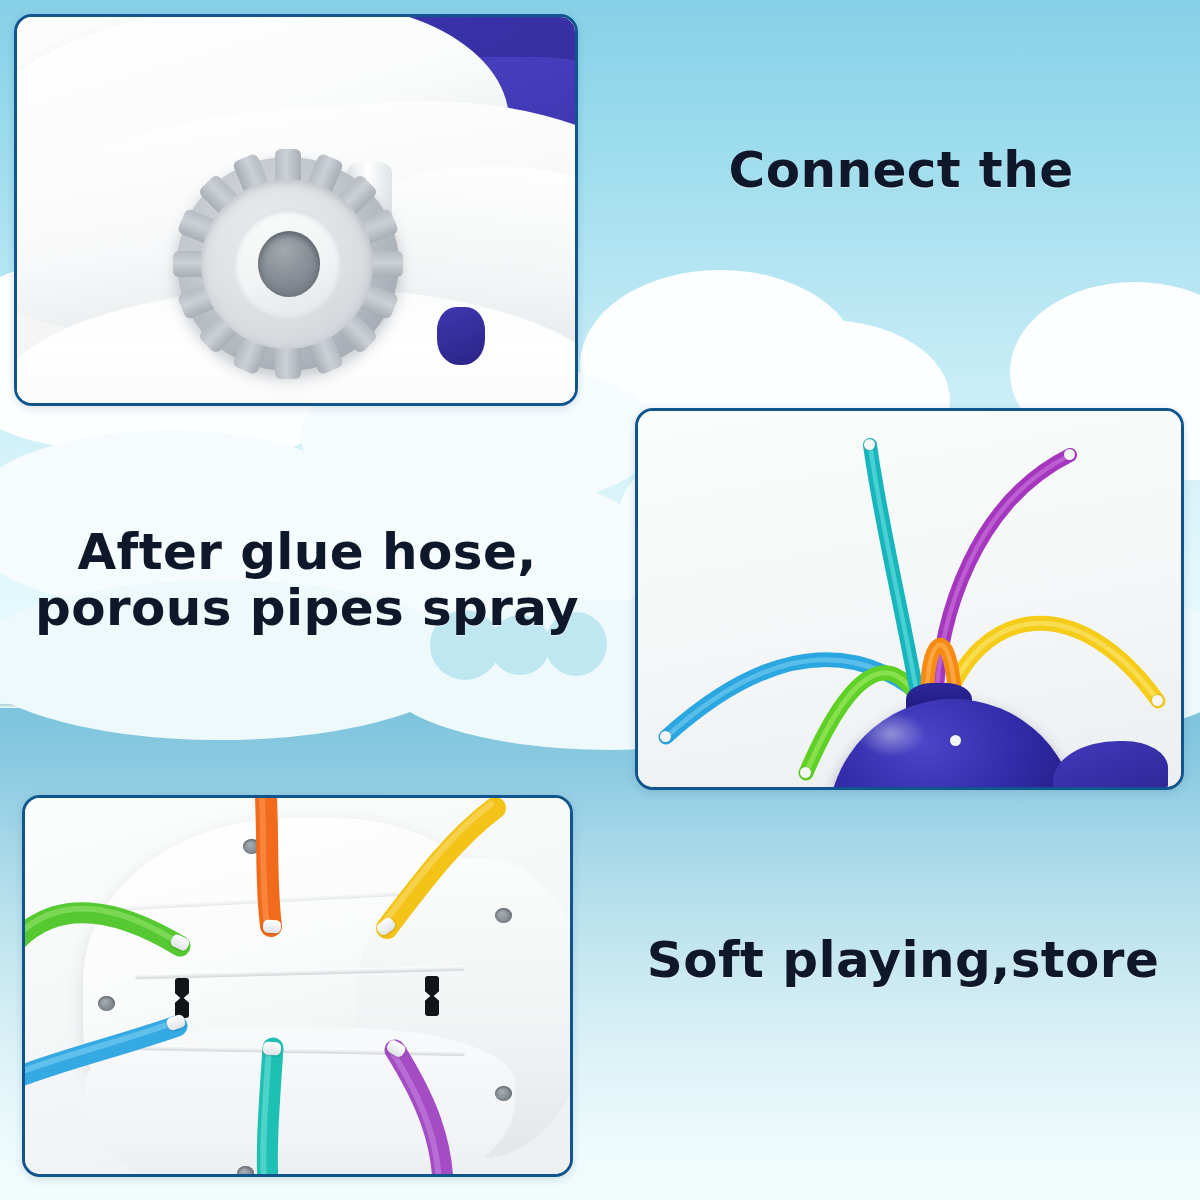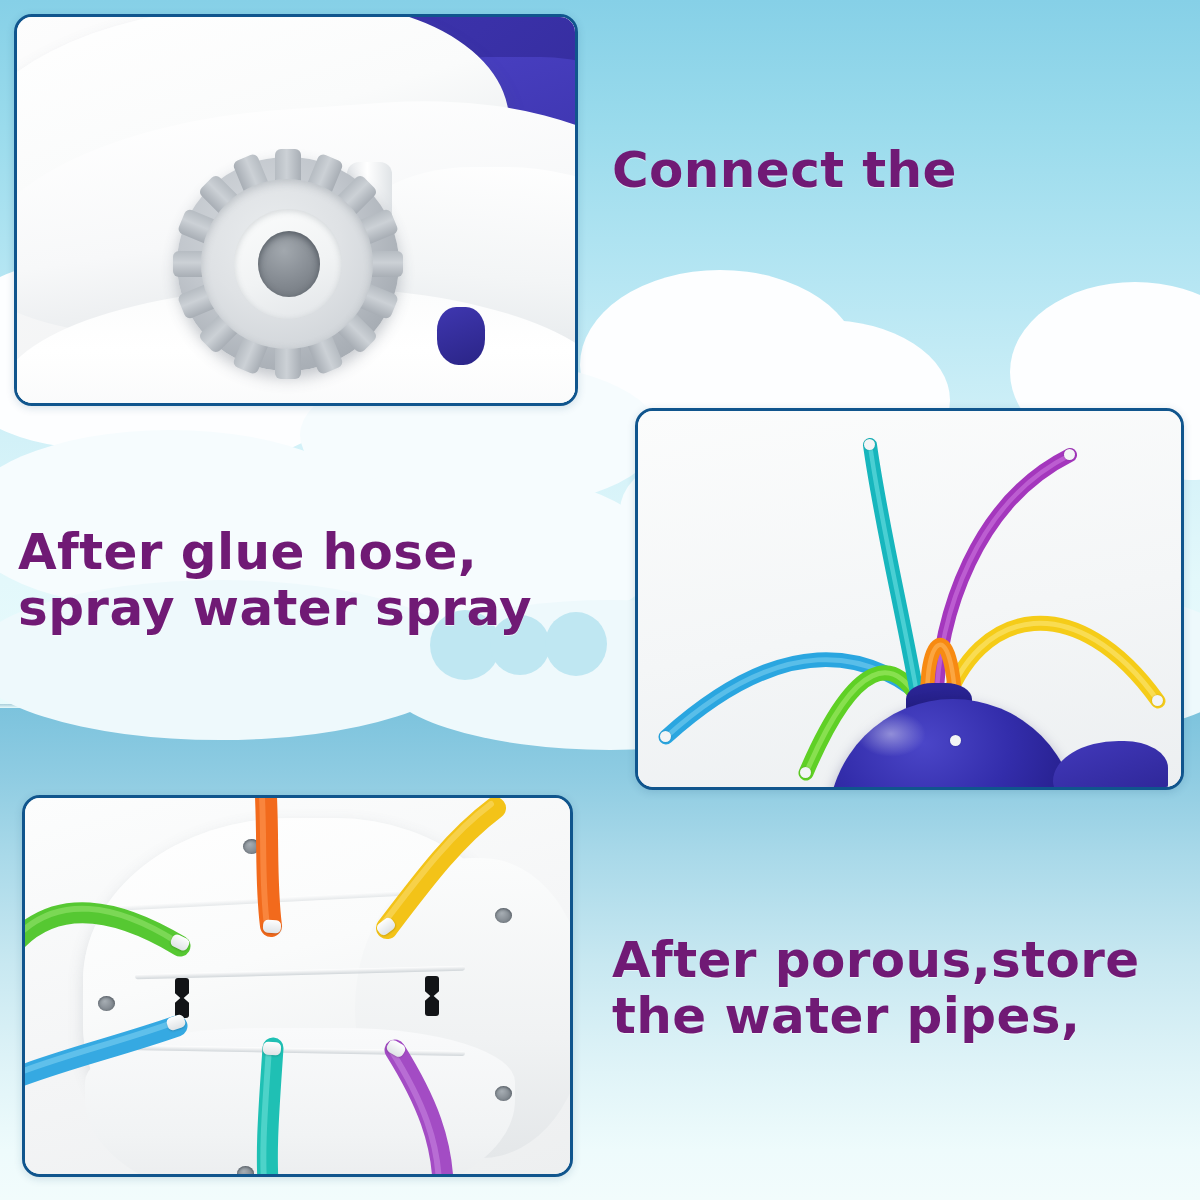--- a/index.html
+++ b/index.html
@@ -49,26 +49,26 @@
   }
   #panel-connector { left:14px;  top:14px;  width:564px; height:392px; }
   #panel-spray     { left:635px; top:408px; width:549px; height:382px; }
   #panel-storage   { left:22px;  top:795px; width:551px; height:382px; }
 
   .photo-inner { position:absolute; inset:0; overflow:hidden; }
 
   
   .callout {
     position:absolute;
-    color:#701a75;
+    color:#0f172a;
     font-family:"DejaVu Sans", sans-serif;
     font-weight:bold;
     font-size:50px;
     line-height:1.12;
-    text-align:left;
+    text-align:center;
     letter-spacing:0.4px;
     text-shadow:0 1px 0 rgba(255,255,255,.55);
   }
   #text-connect { left:612px; top:142px;  width:578px; }
   #text-soft    { left:18px;  top:524px;  width:578px; }
   #text-store   { left:612px; top:932px;  width:582px; }
   .callout .line { display:block; white-space:nowrap; }
 
   
   .p1-bg { position:absolute; inset:0; background:linear-gradient(150deg,#fdfdfd 0%,#f2f3f4 60%,#e9ebec 100%); }
@@ -273,21 +273,21 @@
       </div>
     </div>
   </div>
 
   <div class="callout" id="text-connect">
     <span class="line">Connect the</span>
   </div>
 
   <div class="callout" id="text-soft">
     <span class="line">After glue hose,</span>
-    <span class="line">spray water spray</span>
+    <span class="line">porous pipes spray</span>
   </div>
 
   <div class="photo-panel" id="panel-spray">
     <div class="photo-inner">
       <div class="p2-bg"></div>
 
       <svg width="549" height="382" viewBox="0 0 549 382" style="position:absolute;left:0;top:0;">
 
         <path d="M300 300 C 230 230, 140 225, 28 326" stroke="#2aa6e0" stroke-width="15" fill="none" stroke-linecap="round"></path>
         <path d="M300 300 C 230 230, 140 225, 28 326" stroke="#7fd1f1" stroke-width="5" fill="none" stroke-linecap="round" opacity=".55"></path>
@@ -366,17 +366,16 @@
       <span class="p3-hose-cap" style="left:238px; top:122px; transform:rotate(4deg);"></span>
       <span class="p3-hose-cap" style="left:352px; top:122px; transform:rotate(-38deg);"></span>
       <span class="p3-hose-cap" style="left:146px; top:138px; transform:rotate(26deg);"></span>
       <span class="p3-hose-cap" style="left:142px; top:218px; transform:rotate(-18deg);"></span>
       <span class="p3-hose-cap" style="left:238px; top:244px; transform:rotate(4deg);"></span>
       <span class="p3-hose-cap" style="left:362px; top:244px; transform:rotate(30deg);"></span>
     </div>
   </div>
 
   <div class="callout" id="text-store">
-    <span class="line">After porous,store</span>
-    <span class="line">the water pipes,</span>
+    <span class="line">Soft playing,store</span>
   </div>
 
 </div>
 
 </body></html>

